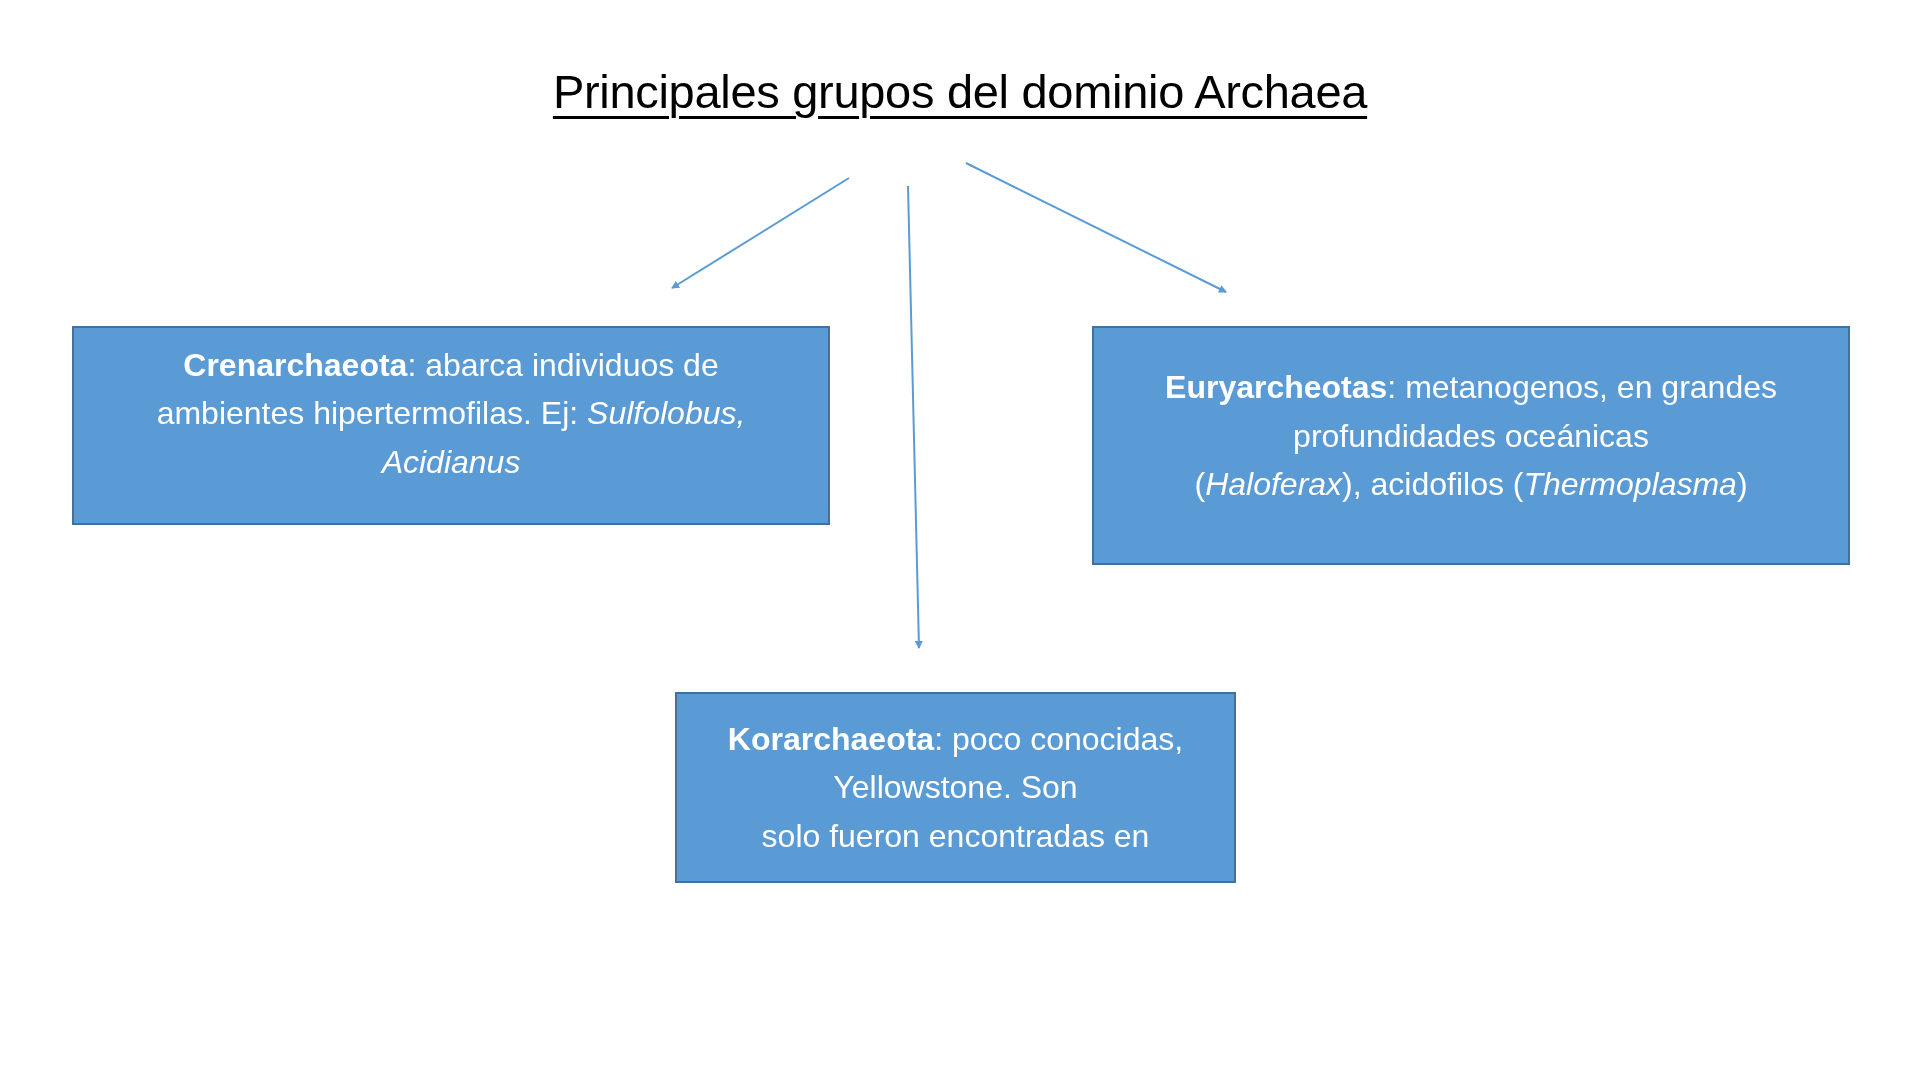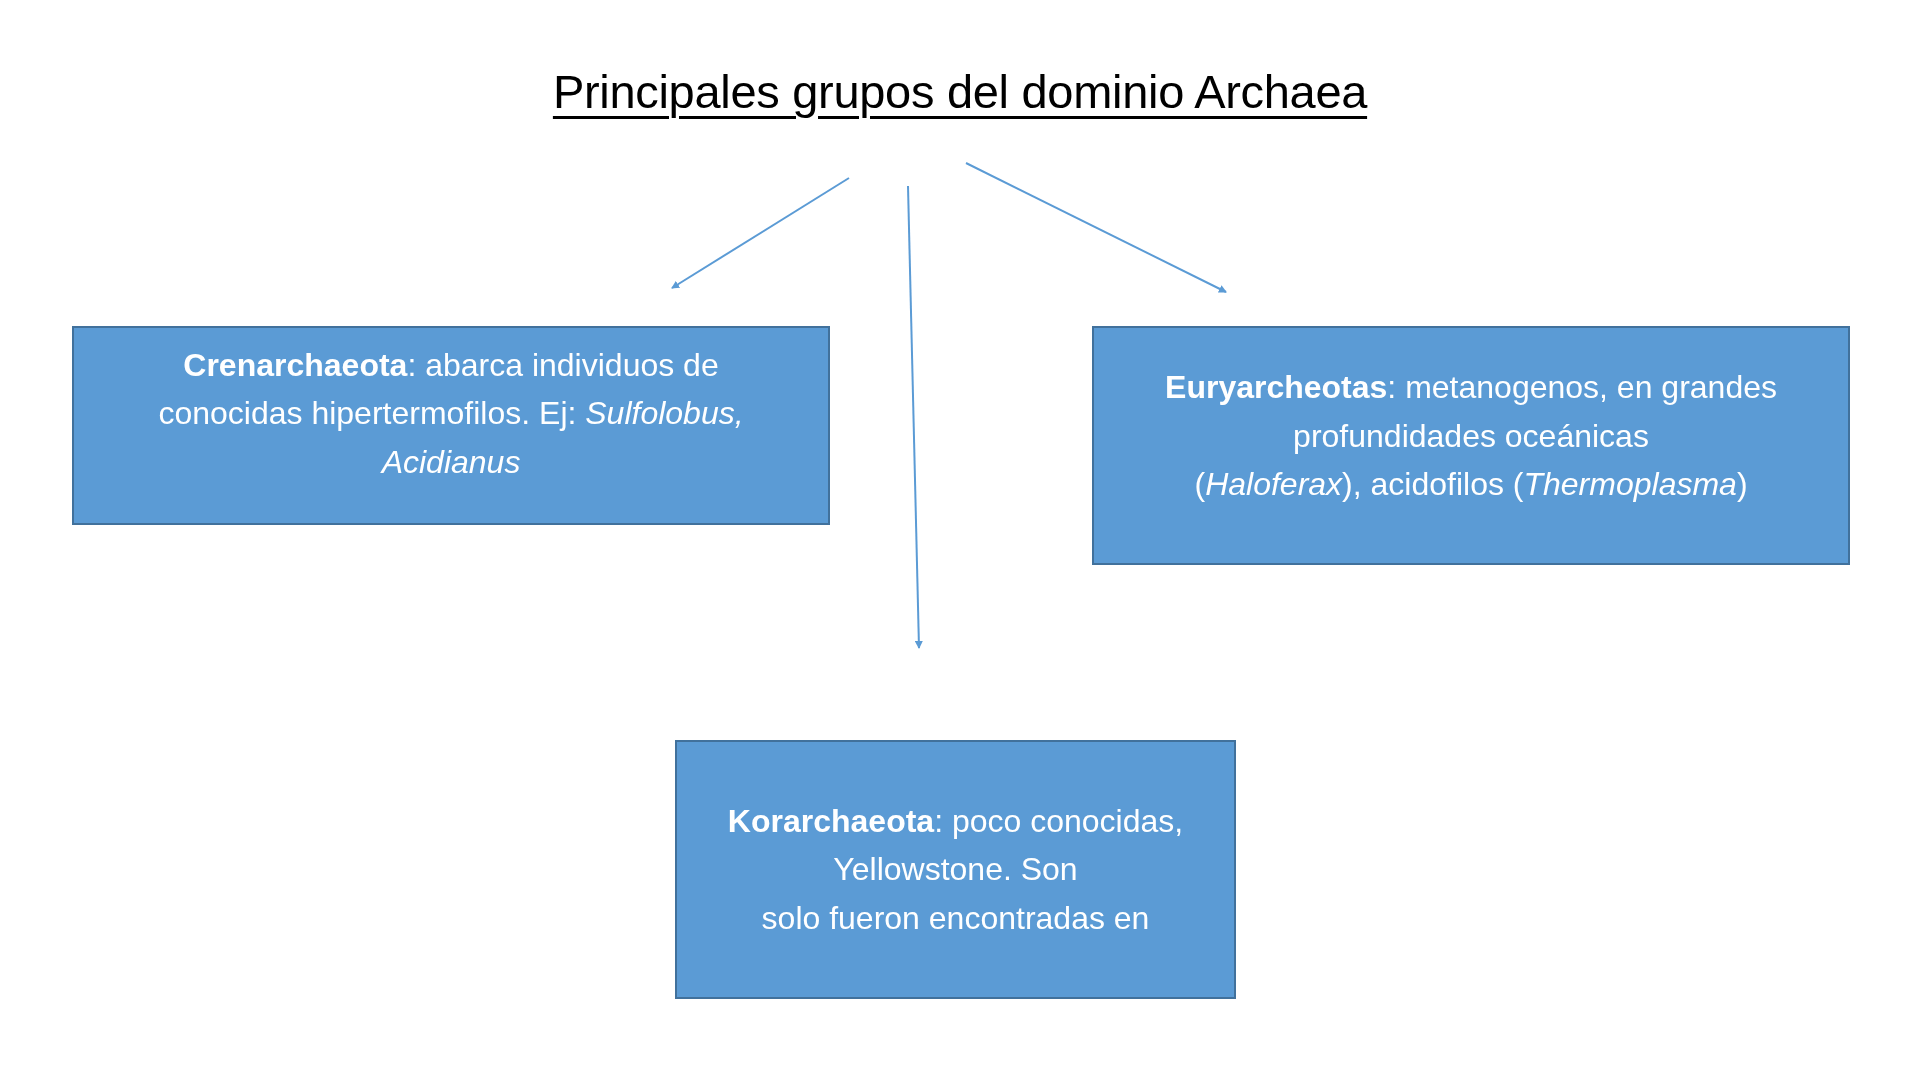--- a/index.html
+++ b/index.html
@@ -23,21 +23,21 @@
       background: #5B9BD5; border: 2px solid #41719C;
       color: #ffffff; text-align: center;
       display: flex; flex-direction: column; justify-content: center; align-items: center;
       font-size: 32px; line-height: 48.5px;
     }
     .box .line { white-space: nowrap; }
     .box b { font-weight: bold; }
     .box i { font-style: italic; }
     #box-cren { left: 72px; top: 326px; width: 758px; height: 199px; padding-bottom: 24px; }
     #box-eury { left: 1092px; top: 326px; width: 758px; height: 239px; padding-bottom: 19px; }
-    #box-kor  { left: 675px; top: 692px; width: 561px; height: 259px; margin-top: 48px; }
+    #box-kor  { left: 675px; top: 692px; width: 561px; height: 191px; }
   </style>
 </head>
 <body>
 
 <div class="title">
   <span>Principales grupos del dominio Archaea</span>
 </div>
 
 <svg class="arrows" viewBox="0 0 1920 1080">
   <defs>
@@ -48,21 +48,21 @@
   <line x1="849" y1="178" x2="672" y2="288" stroke="#5B9BD5" stroke-width="2" marker-end="url(#ah)"></line>
   <line x1="908" y1="186" x2="919" y2="648" stroke="#5B9BD5" stroke-width="2" marker-end="url(#ah)"></line>
   <line x1="966" y1="163" x2="1226" y2="292" stroke="#5B9BD5" stroke-width="2" marker-end="url(#ah)"></line>
 </svg>
 
 <div class="box" id="box-cren">
   <div class="line">
     <b>Crenarchaeota</b><span>: abarca individuos de</span>
   </div>
   <div class="line">
-    <span>conocidas hipertermofilos. Ej: </span><i>Sulfolobus,</i>
+    <span>ambientes hipertermofilas. Ej: </span><i>Sulfolobus,</i>
   </div>
   <div class="line">
     <i>Acidianus</i>
   </div>
 </div>
 
 <div class="box" id="box-eury">
   <div class="line">
     <b>Euryarcheotas</b><span>: metanogenos, en grandes</span>
   </div>

